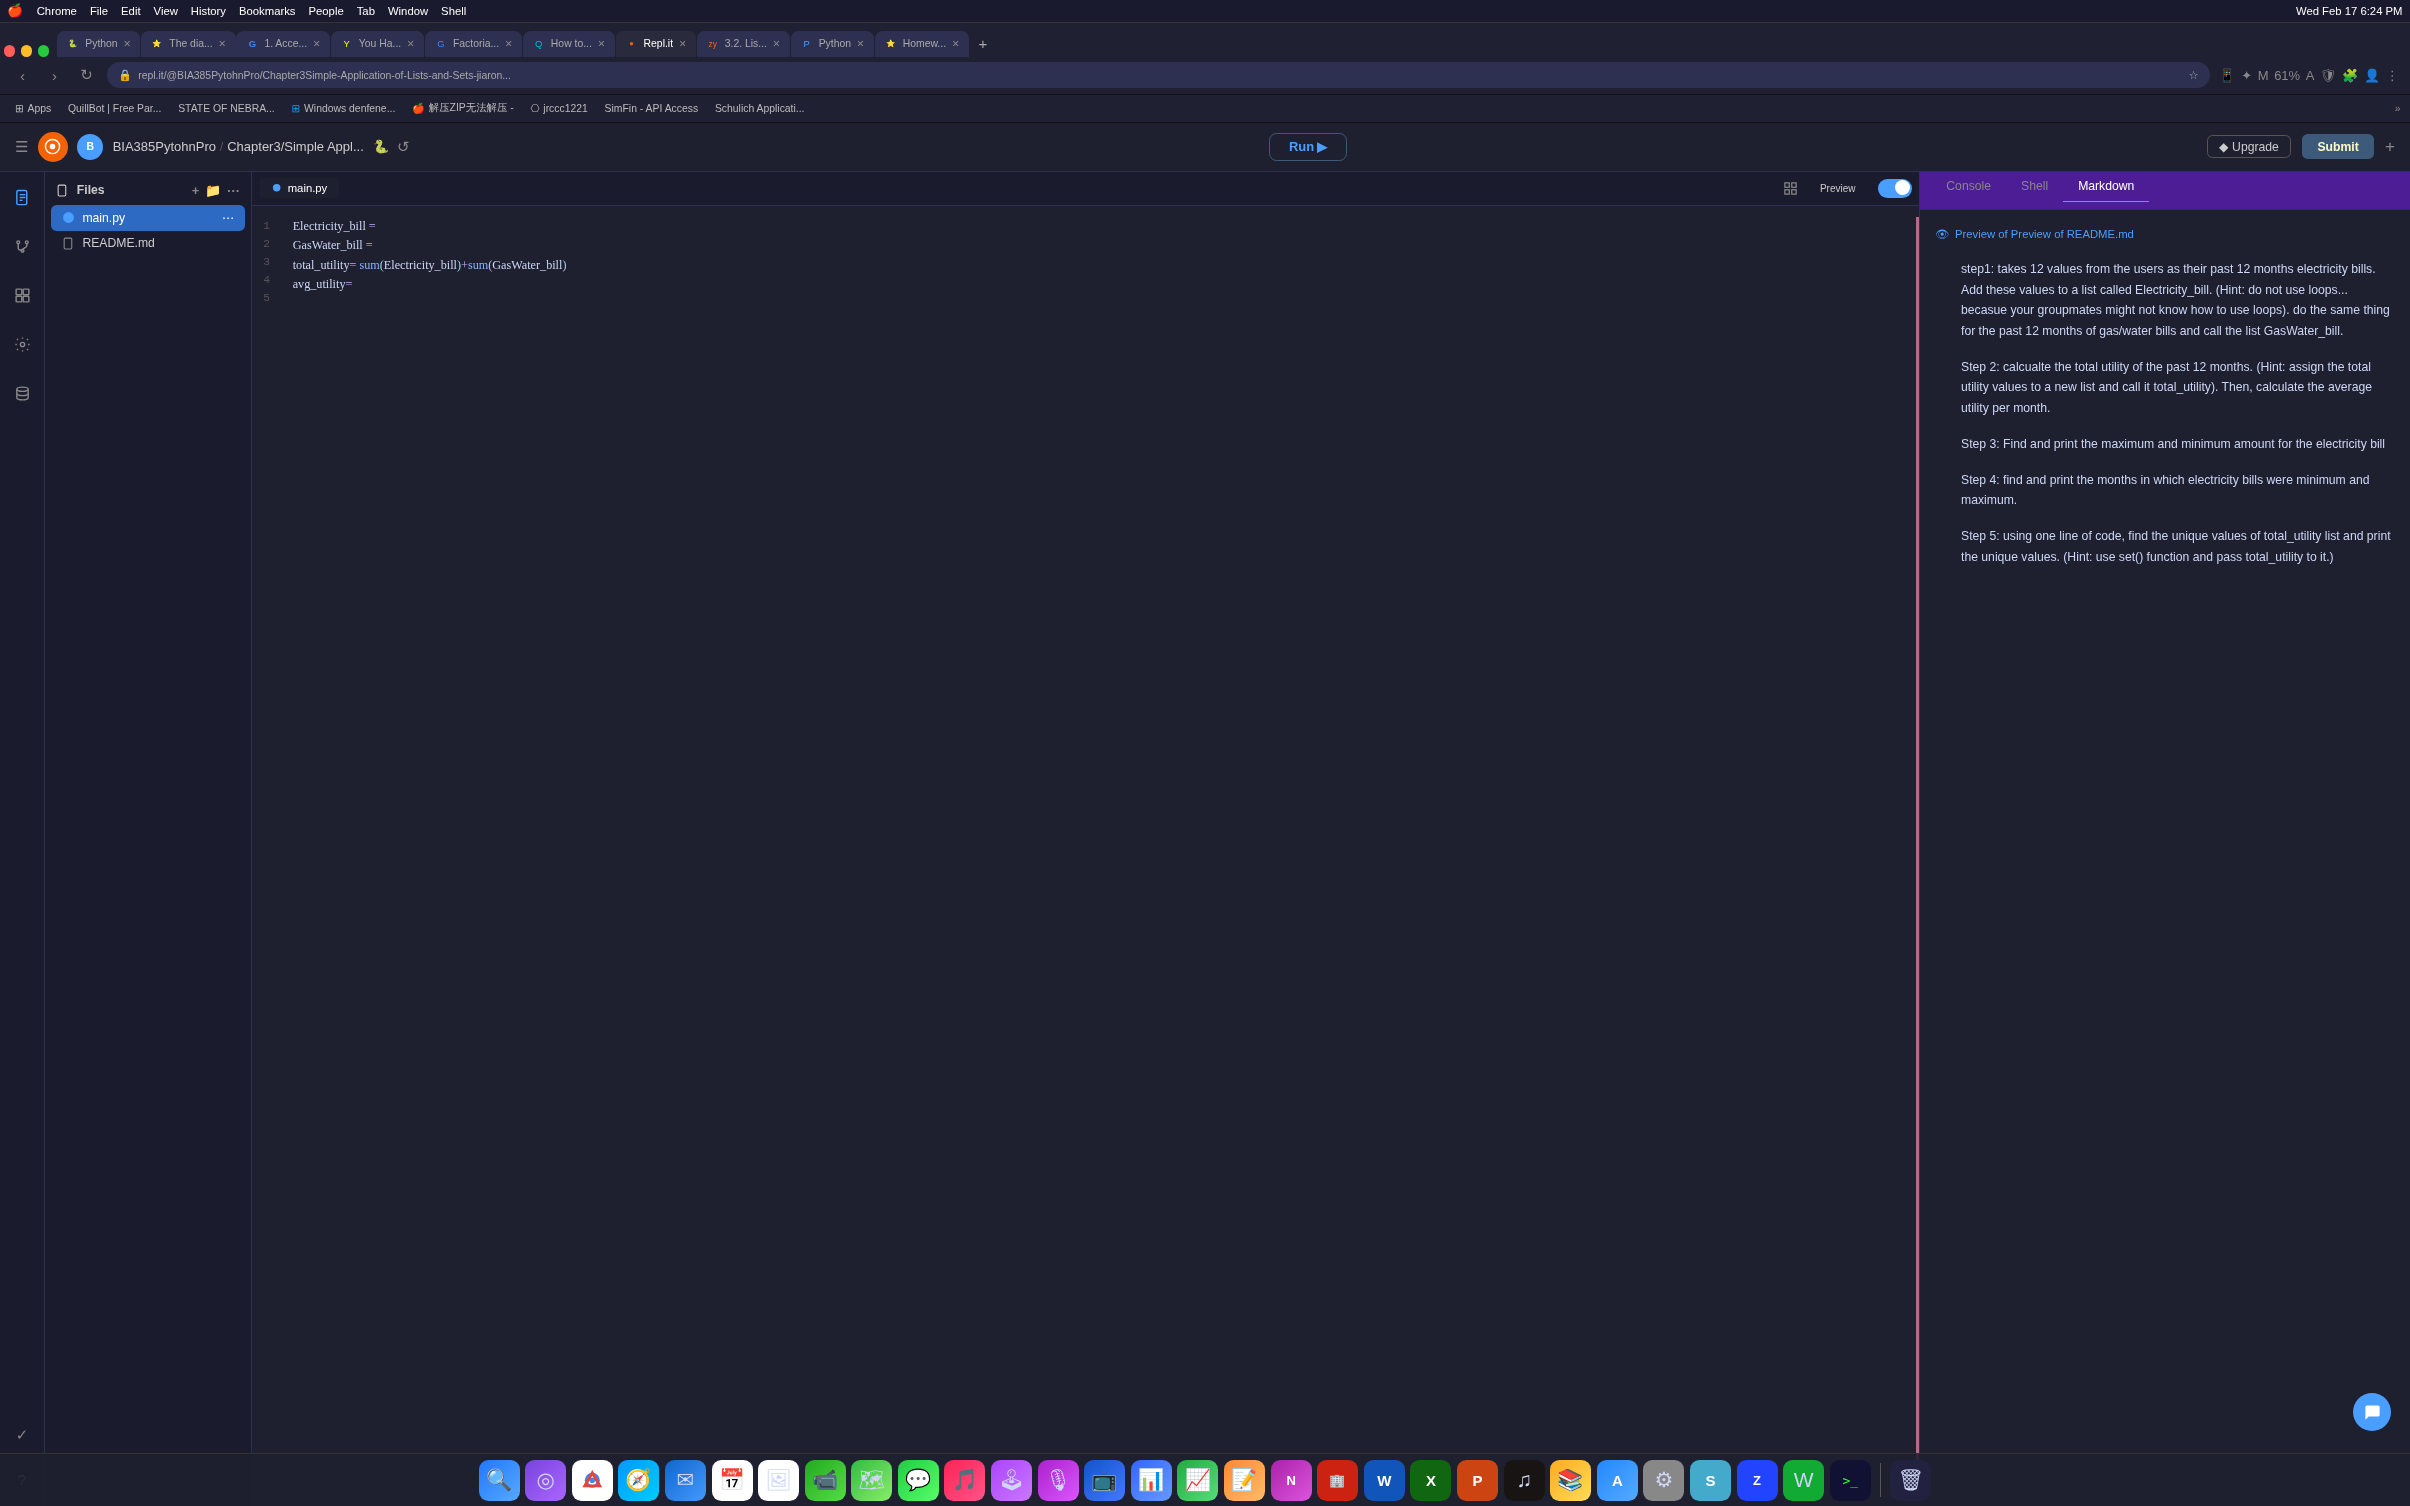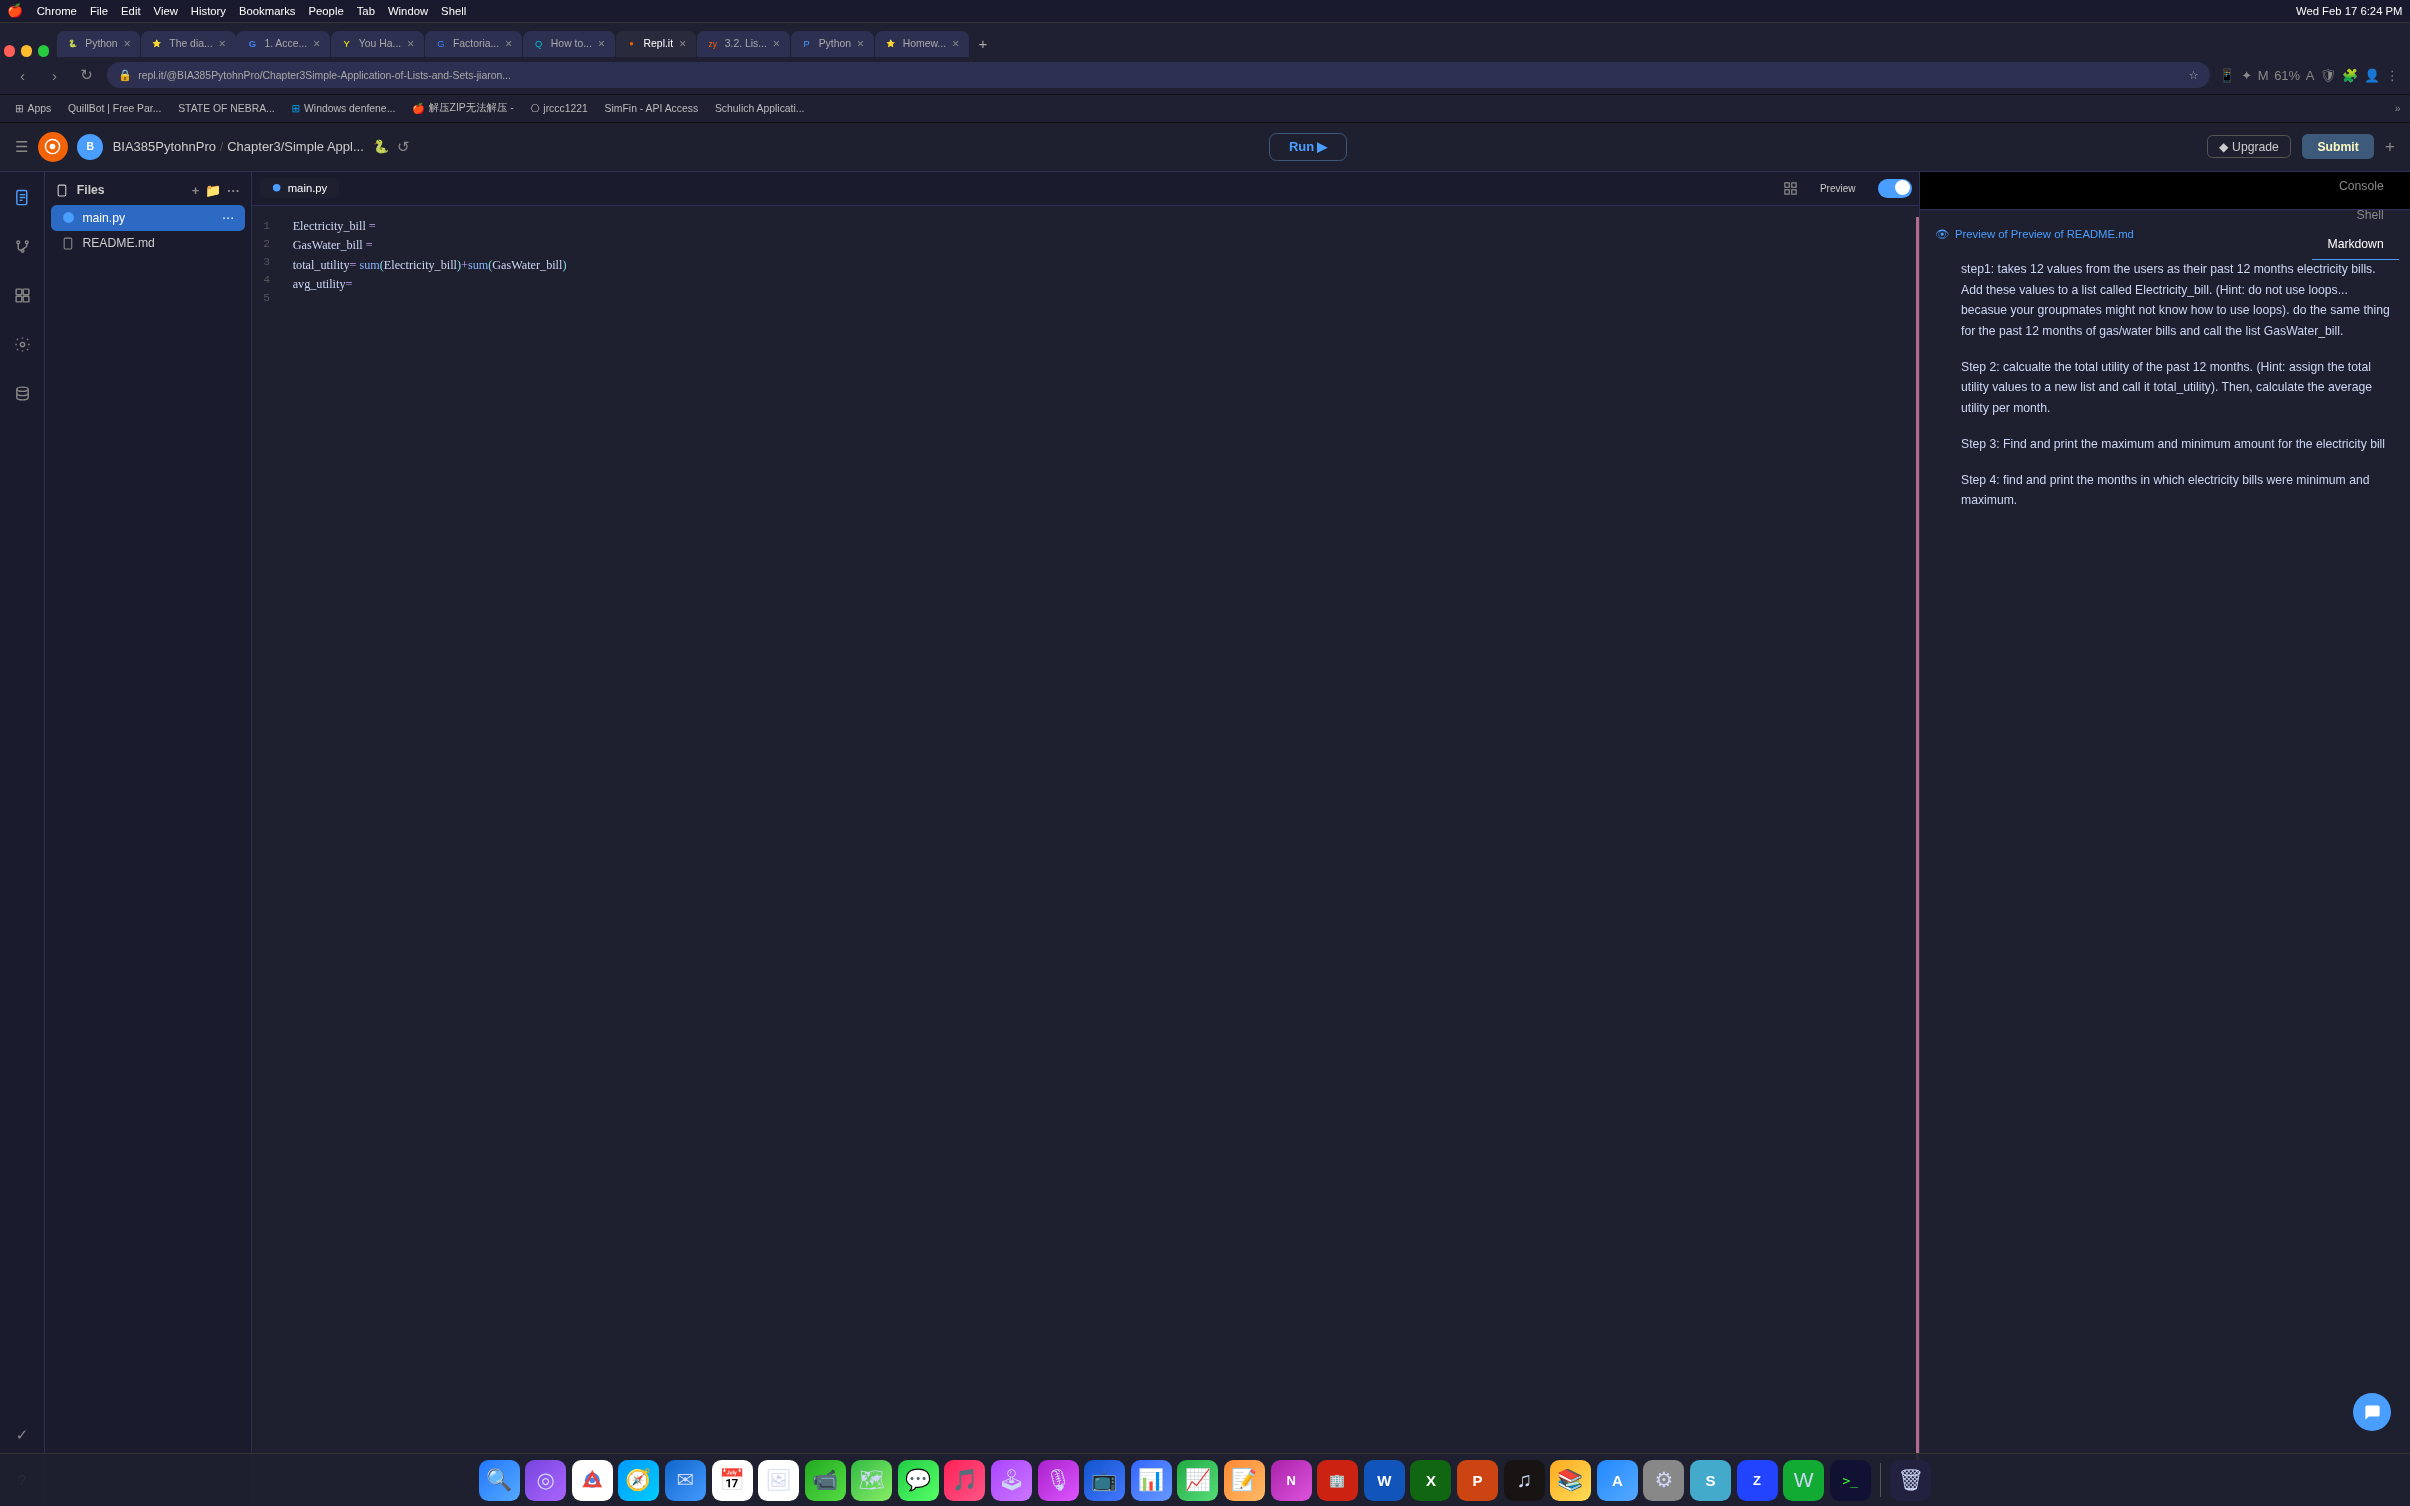--- a/index.html
+++ b/index.html
@@ -338,26 +338,25 @@
     
     .right-panel {
       width: 490px;
       background: #1e2030;
       display: flex;
       flex-direction: column;
       flex-shrink: 0;
     }
     .panel-tabs {
       display: flex;
-      align-items: flex-end;
-      background: #000000;
+      align-items: flex-start;
+      background: #4c1d95;
       border-bottom: 0.9px solid #2d3050;
       height: 38px;
       padding: 0 11.3px;
-      flex-direction: column;
     }
     .panel-tab {
       padding: 7.5px 15px;
       font-size: 12.2px;
       color: #888;
       cursor: pointer;
       border-bottom: 1.9px solid transparent;
       margin-bottom: -0.9px;
     }
     .panel-tab.active {
@@ -729,20 +728,21 @@
         <div class="panel-content">
           <div class="preview-file">
             <span>👁</span>
             <span>Preview of <span style="color:#4a9eff;">Preview of README.md</span></span>
           </div>
           <div class="markdown-text">
             <p>step1: takes 12 values from the users as their past 12 months electricity bills. Add these values to a list called Electricity_bill. (Hint: do not use loops... becasue your groupmates might not know how to use loops). do the same thing for the past 12 months of gas/water bills and call the list GasWater_bill.</p>
             <p>Step 2: calcualte the total utility of the past 12 months. (Hint: assign the total utility values to a new list and call it total_utility). Then, calculate the average utility per month.</p>
             <p>Step 3: Find and print the maximum and minimum amount for the electricity bill</p>
             <p>Step 4: find and print the months in which electricity bills were minimum and maximum.</p>
+            <p>Step 5: using one line of code, find the unique values of total_utility list and print the unique values. (Hint: use set() function and pass total_utility to it.)</p>
           </div>
         </div>
       </div>
     </div>
   </div>
 </div>
 
 <div class="chat-btn">
   <svg width="19" height="19" viewBox="0 0 24 24" fill="white">
     <path d="M21 15a2 2 0 0 1-2 2H7l-4 4V5a2 2 0 0 1 2-2h14a2 2 0 0 1 2 2z"></path>

